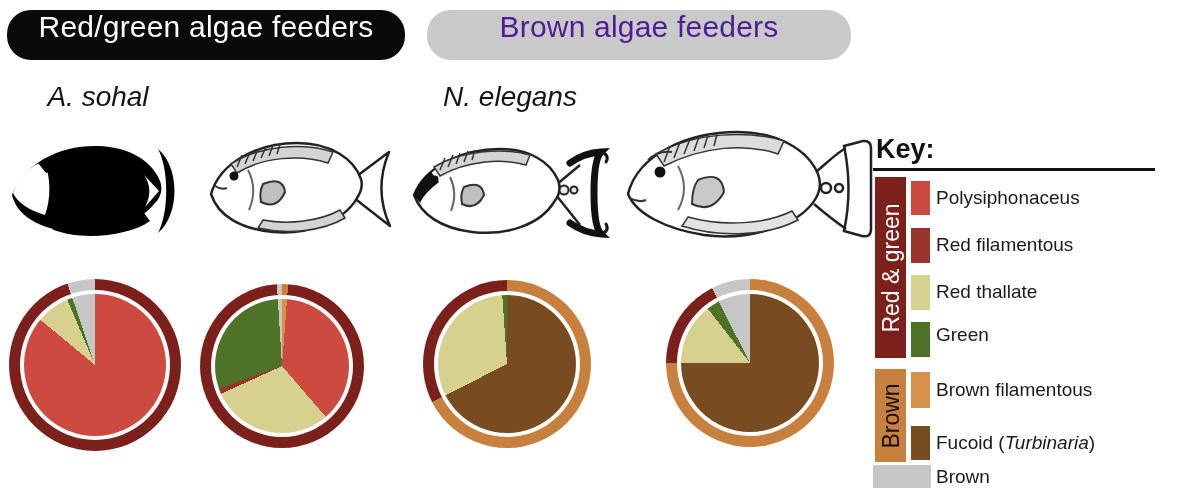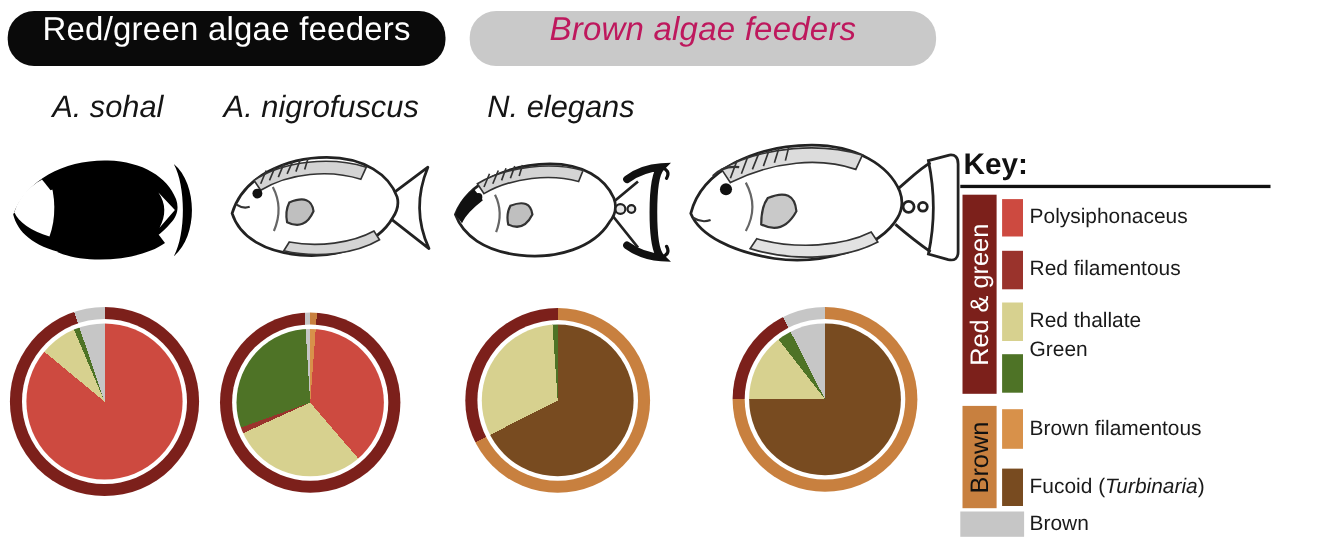--- a/index.html
+++ b/index.html
@@ -30,26 +30,25 @@
   .legend-label i{font-style:italic;}
 </style>
 </head>
 <body>
 
 <div id="figure">
 
   <div class="pill" id="pill-redgreen" style="background-color: rgb(10, 10, 10); color: rgb(255, 255, 255);">
     <span>Red/green algae feeders</span>
   </div>
-  <div class="pill" id="pill-brown" style="background-color: rgb(201, 201, 201); color: #be185d; font-style: italic;">
+  <div class="pill" id="pill-brown" style="background-color: rgb(201, 201, 201); color: #4c1d95;">
     <span>Brown algae feeders</span>
   </div>
 
   <div class="species" style="left:98px">A. sohal</div>
-  <div class="species" style="left:292px">A. nigrofuscus</div>
   <div class="species" style="left:510px">N. elegans</div>
 
   <div class="fish" style="left:8px;top:133px;width:180px;height:118px">
     <svg width="180" height="118" viewBox="0 0 180 118">
       <path d="M150,16 C172,34 172,82 150,100 C161,80 161,36 150,16 Z" fill="#000"></path>
       <path d="M4,62 C16,30 52,12 90,13 C122,14 144,28 152,48 C155,56 153,64 147,70 C128,94 86,104 50,97 C22,91 8,78 4,62 Z" fill="#000"></path>
       <path d="M44,96 C70,108 120,104 142,88 L136,80 C116,94 80,98 52,90 Z" fill="#000"></path>
       <path d="M5,60 C10,44 22,33 36,28 C43,44 43,66 37,82 C20,77 9,69 5,60 Z" fill="#fff"></path>
       <path d="M136,42 L151,58 L137,74 C143,63 143,52 136,42 Z" fill="#fff"></path>
       <path d="M30,30 Q44,22 58,24 Q50,36 38,40 Z" fill="#000"></path>
@@ -140,18 +139,18 @@
   <div class="swatch" style="top: 228px; height: 35px; background-color: rgb(154, 51, 44);"></div>
   <div class="swatch" style="top: 275px; height: 35px; background-color: rgb(215, 209, 143);"></div>
   <div class="swatch" style="top: 322px; height: 35px; background-color: rgb(78, 115, 38);"></div>
   <div class="swatch" style="top: 372px; height: 36px; background-color: rgb(216, 145, 74);"></div>
   <div class="swatch" style="top: 426px; height: 34px; background-color: rgb(120, 75, 32);"></div>
   <div class="swatch" style="left: 873px; top: 465px; width: 58px; height: 23px; background-color: rgb(198, 198, 198);"></div>
 
   <div class="legend-label" style="top:198px">Polysiphonaceus</div>
   <div class="legend-label" style="top:245px">Red filamentous</div>
   <div class="legend-label" style="top:292px">Red thallate</div>
-  <div class="legend-label" style="top:319px">Green</div>
+  <div class="legend-label" style="top:335px">Green</div>
   <div class="legend-label" style="top:390px">Brown filamentous</div>
   <div class="legend-label" style="top:443px"><span>Fucoid (</span><i>Turbinaria</i><span>)</span></div>
   <div class="legend-label" style="top:477px">Brown</div>
 
 </div>
 
 </body></html>

